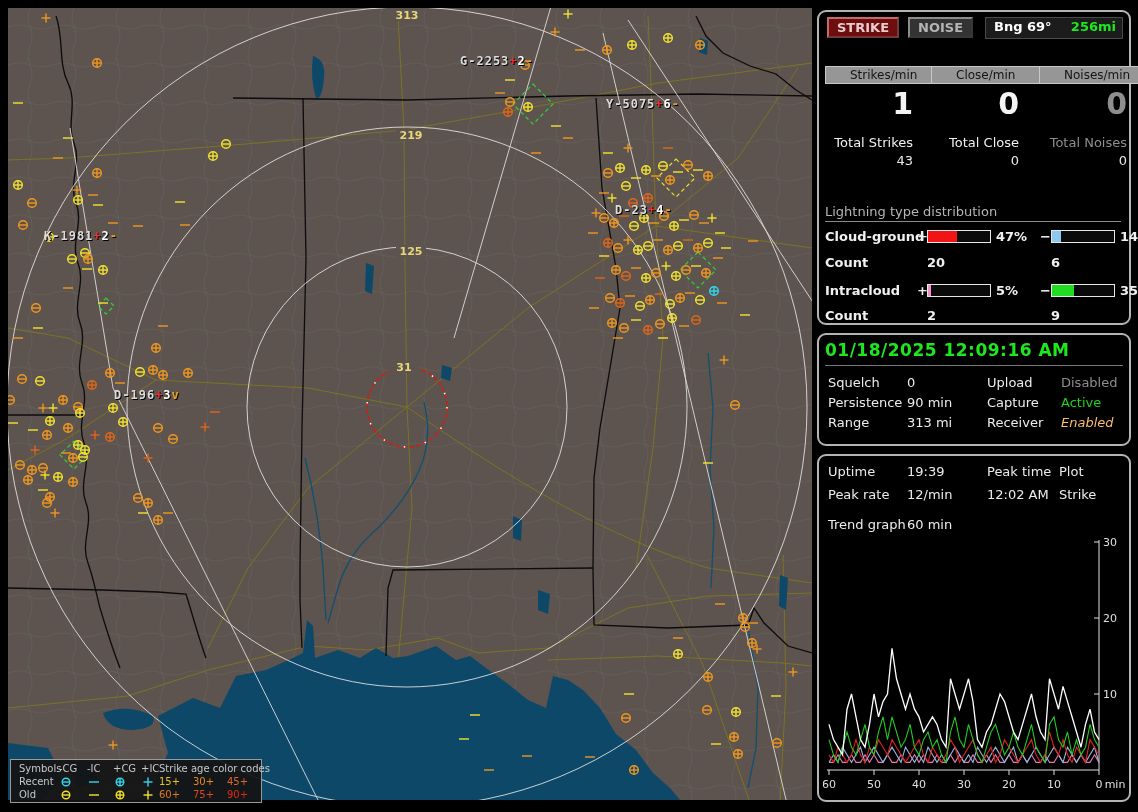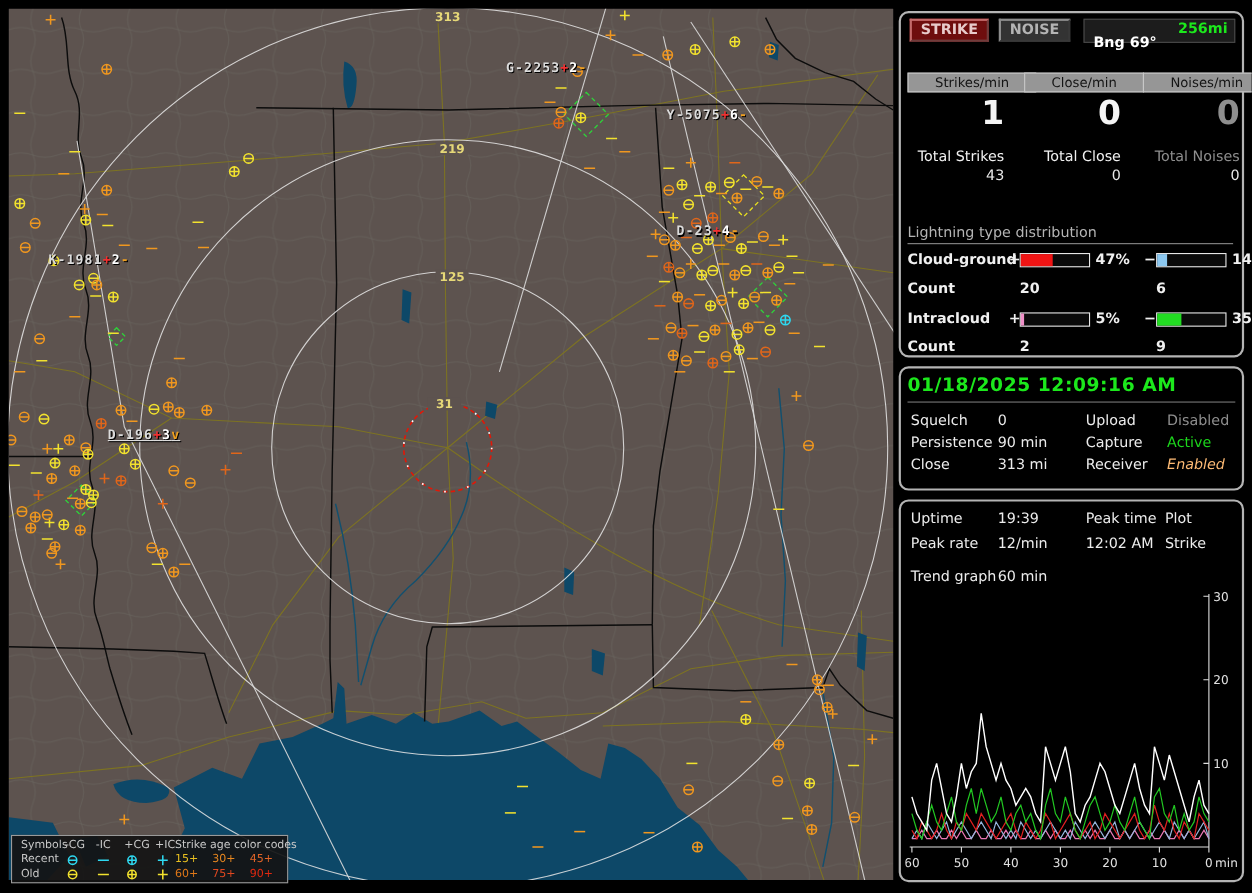--- a/index.html
+++ b/index.html
@@ -18,21 +18,21 @@
        font:11px "DejaVu Sans","Liberation Sans",sans-serif;padding:1px 5px;}
   
   .panel{position:absolute;left:817px;width:314px;background:#000;border:2px solid #b4b4b4;
          border-radius:9px;box-sizing:border-box;color:#e8e8e8;}
   #p1{top:10px;height:315px;} #p2{top:333px;height:113px;} #p3{top:454px;height:348px;}
   .btn{position:absolute;font:bold 13px "DejaVu Sans","Liberation Sans",sans-serif;padding:1px 8px;}
   #strikeBtn{left:8px;top:5px;background:#6e0e0e;color:#e8cccc;border:2px outset #c46a6a;}
   #noiseBtn{left:89px;top:5px;background:#333;color:#b4b4b4;border:2px outset #8c8c8c;}
   #bngBox{position:absolute;right:6px;top:5px;width:136px;height:20px;background:#1c1c1c;
           border:1px solid #4a4a4a;font:bold 13px "DejaVu Sans","Liberation Sans",sans-serif;}
-  #bngBox .b{position:absolute;left:8px;top:14px;color:#fff;}
+  #bngBox .b{position:absolute;left:8px;top:1px;color:#fff;}
   #bngBox .r{position:absolute;right:6px;top:1px;color:#1ce81c;}
   .col{position:absolute;width:88px;text-align:right;}
   .chip{display:inline-block;background:#969696;color:#141414;font:12px "DejaVu Sans","Liberation Sans",sans-serif;
         padding:1px 24px;border:1px solid #c8c8c8;}
   .bignum{font:bold 30px "DejaVu Sans","Liberation Sans",sans-serif;color:#f4f4f4;margin-top:2px;}
   .dimnum{color:#8e8e8e;}
   .totlab{font:13px "DejaVu Sans","Liberation Sans",sans-serif;color:#f0f0f0;margin-top:14px;}
   .dimlab{color:#8e8e8e;}
   .totval{font:13px "DejaVu Sans","Liberation Sans",sans-serif;color:#e8e8e8;margin-top:3px;}
   #distHead{position:absolute;left:6px;top:192px;width:296px;color:#b4b4b4;font:13px "DejaVu Sans";
@@ -994,21 +994,21 @@
           <text x="403" y="247" text-anchor="middle" fill="#e6d878" font-size="11" font-weight="bold" font-family="&quot;DejaVu Sans&quot;,sans-serif">125</text>
           <rect x="381" y="353" width="30" height="12" fill="#5d534f"></rect>
           <text x="396" y="363" text-anchor="middle" fill="#e6d878" font-size="11" font-weight="bold" font-family="&quot;DejaVu Sans&quot;,sans-serif">31</text>
         </g>
     </svg>
     <div id="stations">
         <div class="stn" style="left: 452px; top: 46px;"><span>G-2253</span><span class="sg">+</span><span class="nm">2</span><span class="sx">-</span></div>
         <div class="stn" style="left: 598px; top: 89px;"><span>Y-5075</span><span class="sg">+</span><span class="nm">6</span><span class="sx">-</span></div>
         <div class="stn" style="left: 607px; top: 195px;"><span>D-23</span><span class="sg">+</span><span class="nm">4</span><span class="sx">-</span></div>
         <div class="stn" style="left: 36px; top: 221px;"><span>K-1981</span><span class="sg">+</span><span class="nm">2</span><span class="sx">-</span></div>
-        <div class="stn" style="left: 90px; top: 380px; text-decoration: underline;"><span>D-196</span><span class="sg">+</span><span class="nm">3</span><span class="sx">v</span></div>
+        <div class="stn" style="left: 106px; top: 380px;"><span>D-196</span><span class="sg">+</span><span class="nm">3</span><span class="sx">v</span></div>
       </div>
     <div id="maplegend">
         <span class="cell" style="left:8px;top:3px">Symbols</span>
         <span class="cell" style="left:48px;top:3px">-CG</span>
         <span class="cell" style="left:76px;top:3px">-IC</span>
         <span class="cell" style="left:102px;top:3px">+CG</span>
         <span class="cell" style="left:130px;top:3px">+IC</span>
         <span class="cell" style="left:148px;top:3px">Strike age color codes</span>
         <span class="cell" style="left:8px;top:16px">Recent</span>
         <svg class="cell" style="left:48px;top:16px" width="14" height="12">
@@ -1156,21 +1156,21 @@
     <div id="clock">01/18/2025 12:09:16 AM</div>
     <div class="srow">
       <span class="c1" style="top:40px">Squelch</span>
       <span class="c2" style="top:40px">0</span>
       <span class="c3" style="top:40px">Upload</span>
       <span class="c4" style="top: 40px; color: rgb(142, 142, 142);">Disabled</span>
       <span class="c1" style="top:60px">Persistence</span>
       <span class="c2" style="top:60px">90 min</span>
       <span class="c3" style="top:60px">Capture</span>
       <span class="c4" style="top: 60px; color: rgb(28, 212, 28);">Active</span>
-      <span class="c1" style="top:80px">Close</span>
+      <span class="c1" style="top:80px">Range</span>
       <span class="c2" style="top:80px">313 mi</span>
       <span class="c3" style="top:80px">Receiver</span>
       <span class="c4" style="top: 80px; color: #fdba74; font-style: italic;">Enabled</span>
     </div>
   </div>
 
   <div class="panel" id="p3">
     <div class="srow">
       <span class="c1" style="top:8px">Uptime</span>
       <span class="c2" style="top:8px">19:39</span>

